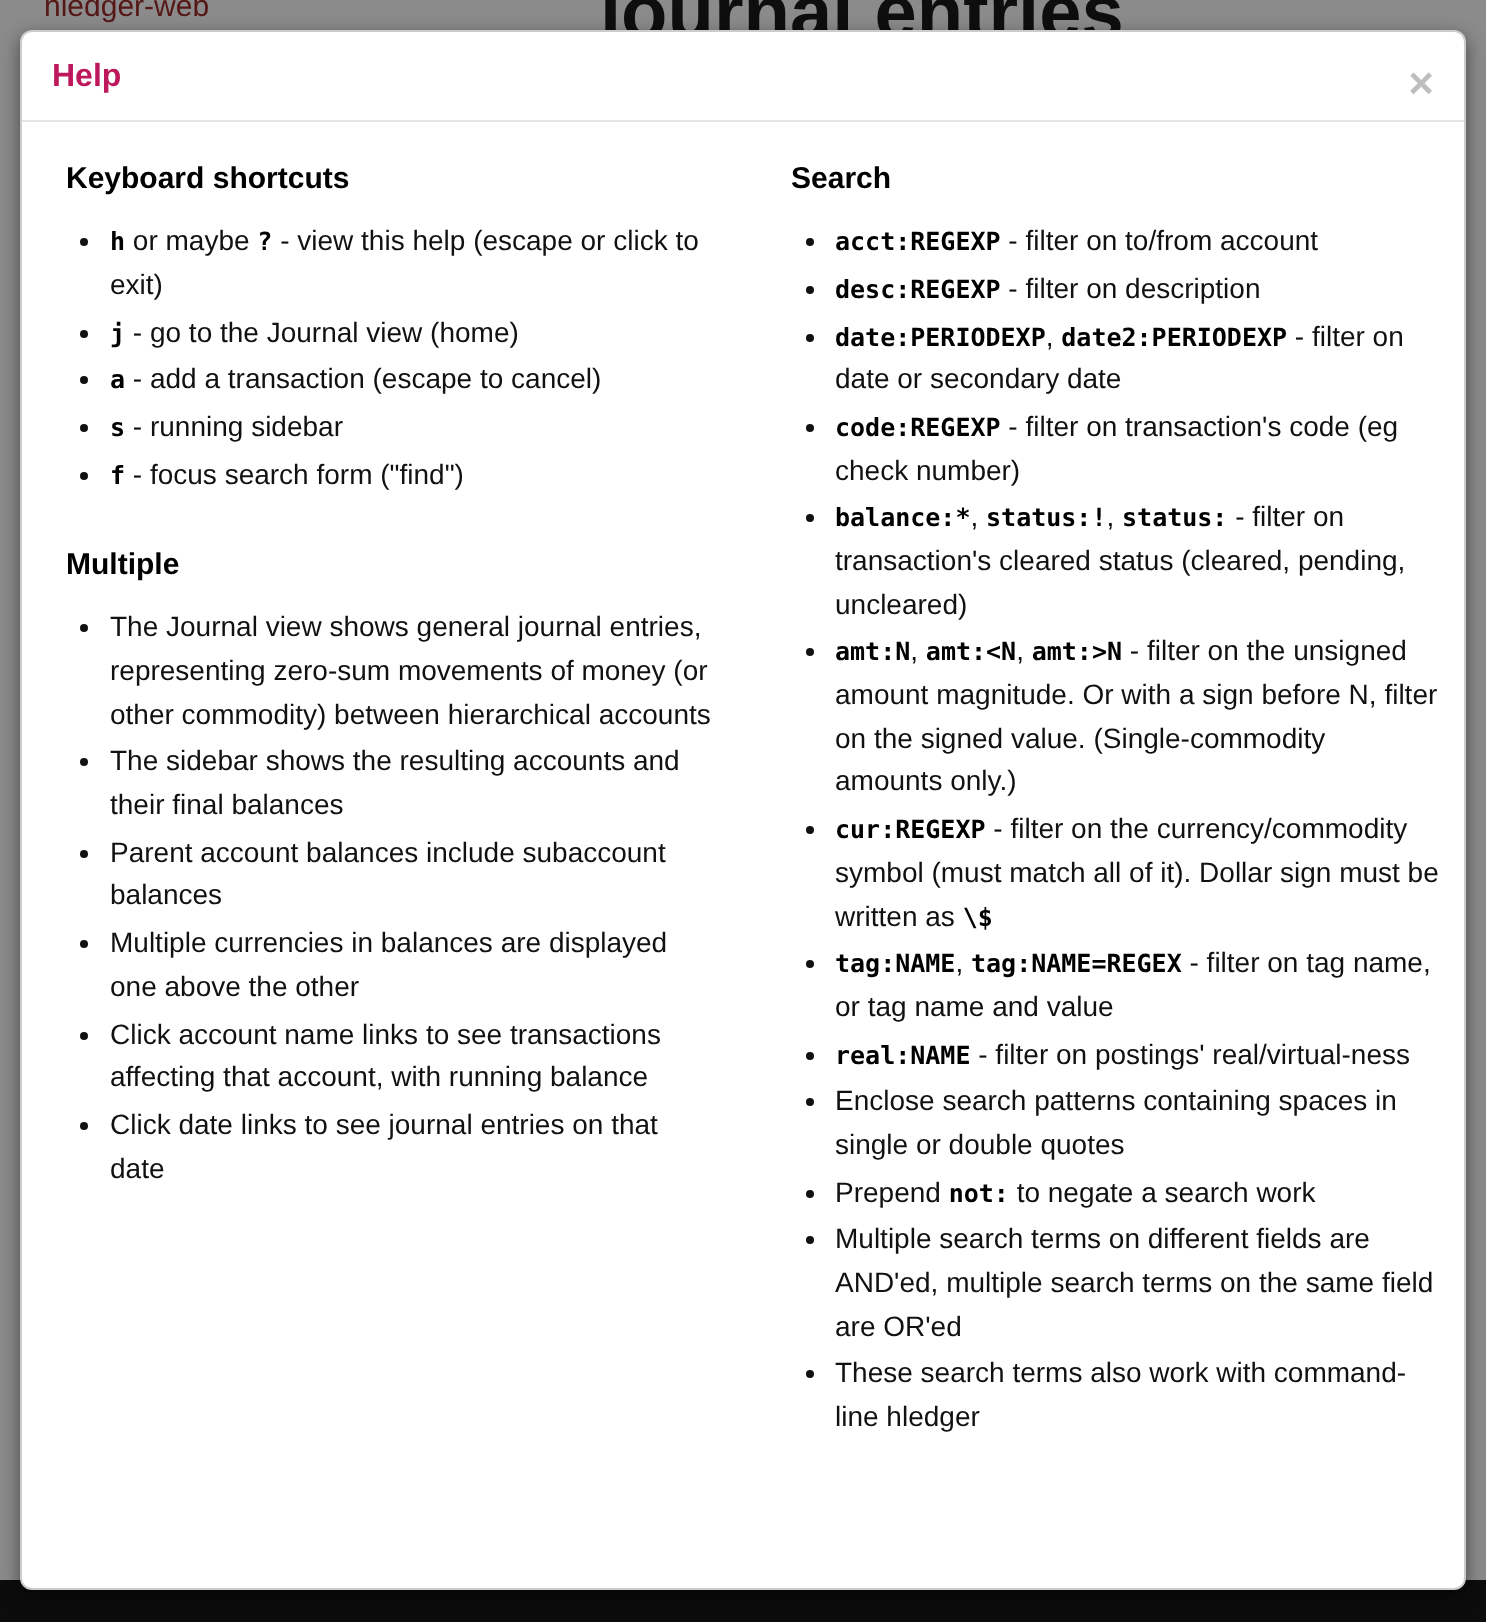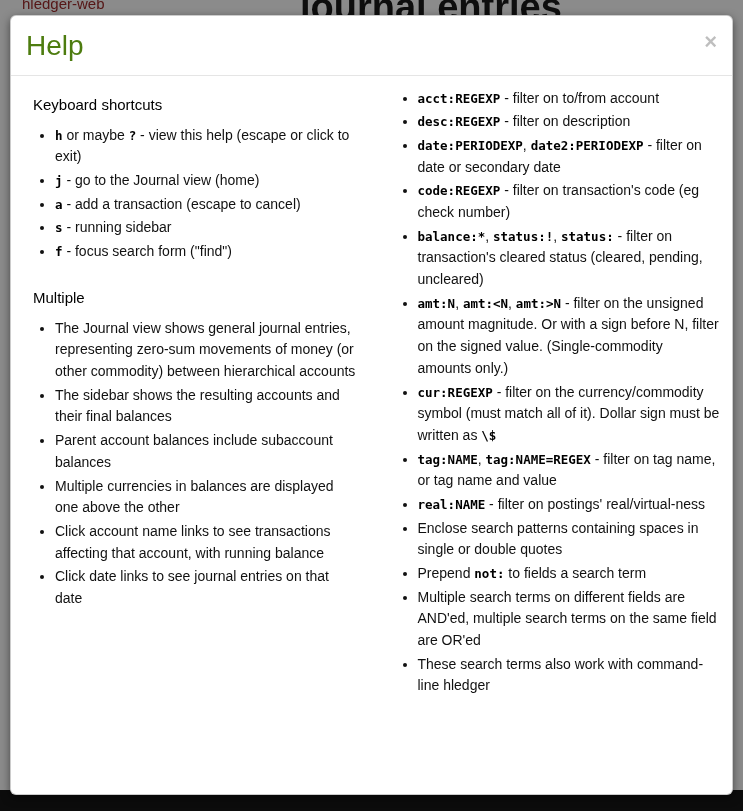--- a/index.html
+++ b/index.html
@@ -28,32 +28,32 @@
   
   .backdrop { position: absolute; inset: 0; background: rgba(0,0,0,0.45); }
   
   .modal {
     position: absolute; left: 10px; top: 15px; width: 723px; height: 780px;
     background: #fff; border: 1px solid rgba(0,0,0,0.2); border-radius: 6px;
     box-shadow: 0 3px 9px rgba(0,0,0,0.5);
     overflow: hidden;
   }
   .modal-header { padding: 13px 15px 12px 15px; border-bottom: 1px solid #e5e5e5; }
-  .modal-title { margin: 0; font-size: 28px; font-weight: 400; color: #4d7c0f; line-height: 1.2; }
+  .modal-title { margin: 0; font-size: 16px; font-weight: 700; color: #be185d; line-height: 1.2; }
   .close-btn {
     float: right; margin-top: 2px;
     background: transparent; border: 0; padding: 0;
     font-size: 22px; font-weight: bold; line-height: 1;
     color: #000; opacity: 0.25; cursor: pointer;
   }
   .modal-body { padding: 12px 12px 10px 12px; display: flex; }
   .col { width: 50%; }
   .col-left  { padding-right: 14px; }
   .col-right { padding-left: 14px; }
-  .section-heading { margin: 10px 0 12px 10px; font-size: 15px; font-weight: normal; color: #000; }
+  .section-heading { margin: 10px 0 12px 10px; font-size: 15px; font-weight: bold; color: #000; }
   .section-heading.first { margin-top: 8px; }
   ul.help-list { margin: 0 0 26px 0; padding-left: 32px; }
   ul.help-list li { font-size: 14px; line-height: 1.55; color: #111; margin-bottom: 2px; }
   code {
     font-family: "DejaVu Sans Mono", "Liberation Mono", monospace;
     font-weight: bold; font-size: 12.5px; color: #000;
   }
 </style>
 </head>
 <body>
@@ -85,30 +85,31 @@
       <ul class="help-list">
           <li><span>The Journal view shows general journal entries, representing zero-sum movements of money (or other commodity) between hierarchical accounts</span></li>
           <li><span>The sidebar shows the resulting accounts and their final balances</span></li>
           <li><span>Parent account balances include subaccount balances</span></li>
           <li><span>Multiple currencies in balances are displayed one above the other</span></li>
           <li><span>Click account name links to see transactions affecting that account, with running balance</span></li>
           <li><span>Click date links to see journal entries on that date</span></li>
         </ul>
     </div>
     <div class="col col-right">
+      <h3 class="section-heading first">Search</h3>
       <ul class="help-list">
           <li><code>acct:REGEXP</code><span> - filter on to/from account</span></li>
           <li><code>desc:REGEXP</code><span> - filter on description</span></li>
           <li><code>date:PERIODEXP</code><span>, </span><code>date2:PERIODEXP</code><span> - filter on date or secondary date</span></li>
           <li><code>code:REGEXP</code><span> - filter on transaction's code (eg check number)</span></li>
           <li><code>balance:*</code><span>, </span><code>status:!</code><span>, </span><code>status:</code><span> - filter on transaction's cleared status (cleared, pending, uncleared)</span></li>
           <li><code>amt:N</code><span>, </span><code>amt:&lt;N</code><span>, </span><code>amt:&gt;N</code><span> - filter on the unsigned amount magnitude. Or with a sign before N, filter on the signed value. (Single-commodity amounts only.)</span></li>
           <li><code>cur:REGEXP</code><span> - filter on the currency/commodity symbol (must match all of it). Dollar sign must be written as </span><code>\$</code></li>
           <li><code>tag:NAME</code><span>, </span><code>tag:NAME=REGEX</code><span> - filter on tag name, or tag name and value</span></li>
           <li><code>real:NAME</code><span> - filter on postings' real/virtual-ness</span></li>
           <li><span>Enclose search patterns containing spaces in single or double quotes</span></li>
-          <li><span>Prepend </span><code>not:</code><span> to fields a search term</span></li>
+          <li><span>Prepend </span><code>not:</code><span> to negate a search work</span></li>
           <li><span>Multiple search terms on different fields are AND'ed, multiple search terms on the same field are OR'ed</span></li>
           <li><span>These search terms also work with command-line hledger</span></li>
         </ul>
     </div>
   </div>
 </div>
 
 </body></html>

